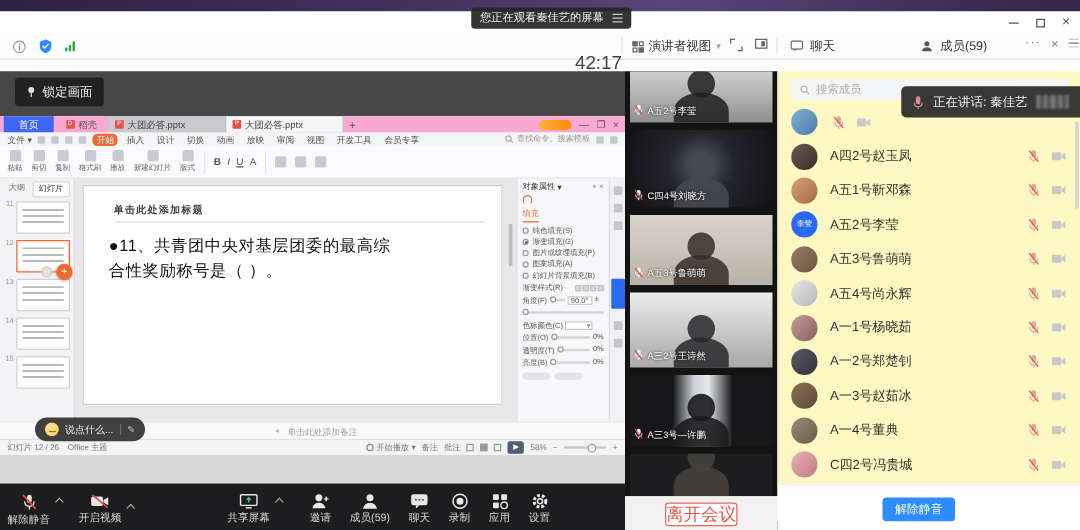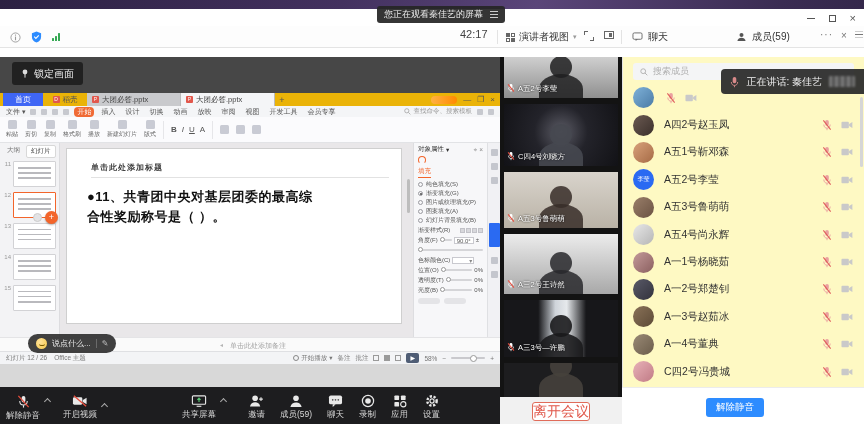--- a/index.html
+++ b/index.html
@@ -15,37 +15,37 @@
 .burger::before,.burger::after{content:"";position:absolute;left:0}
 .burger::before{top:-3px}.burger::after{top:3px}
 #win-controls{position:absolute;right:8px;top:2px;display:flex;gap:14px;color:#555;font-size:10px;align-items:center;height:14px}
 #win-controls .min{width:8px;height:1px;background:#555}
 #win-controls .max{width:7px;height:7px;border:1px solid #555}
 #win-controls .cls{font-size:11px;line-height:10px}
 
 #header-bar{position:absolute;left:0;top:17px;width:864px;height:22px;background:#fdfdfd;border-bottom:1px solid #e4e4e4}
 #header-bar .vdiv{position:absolute;top:4px;width:1px;height:14px;background:#e3e3e3}
 #hdr-left{position:absolute;left:10px;top:0;height:22px;display:flex;align-items:center;gap:10px}
-#timer{position:absolute;left:460px;top:2px;font-size:11px;color:#444}
+#timer{position:absolute;left:460px;top:16px;font-size:15px;color:#444}
 #view-mode{position:absolute;left:506px;top:4px;display:flex;align-items:center;gap:4px;font-size:10px;color:#333}
 #fullscreen-btn{position:absolute;left:584px;top:5px}
 #layout-btn{position:absolute;left:604px;top:5px}
 .panel-tab{position:absolute;top:3px;display:flex;align-items:center;gap:5px;font-size:10px;color:#333;height:16px}
 #tab-chat{left:632px}#tab-members{left:736px}
 #more-btn{position:absolute;left:820px;top:3px;font-size:10px;color:#777;letter-spacing:1px}
 #close-panel-btn{position:absolute;left:841px;top:4px;font-size:10px;color:#777}
 #hamburger-btn{position:absolute;left:855px;top:8px}
 
 #share-area{position:absolute;left:0;top:48px;width:500px;height:330px;background:#474747;overflow:hidden}
 #lock-btn{position:absolute;left:12px;top:5px;height:23px;padding:0 9px;background:rgba(28,28,28,.88);
 border-radius:3px;color:#eee;font-size:10px;display:flex;align-items:center;gap:5px}
 #desktop{position:absolute;left:0;top:36px;width:500px;height:294px;background:#d8d8d8}
 
 #wps{position:absolute;left:0;top:0;width:500px;height:271px;display:flex;flex-direction:column;background:#eef0f2}
-.wps-tabbar{height:13px;background:#eab308;display:flex;align-items:stretch;font-size:7.5px;color:#444}
+.wps-tabbar{height:13px;background:#f9a8d4;display:flex;align-items:stretch;font-size:7.5px;color:#444}
 .tab-home{width:40px;background:#3f66f5;color:#fff;display:flex;align-items:center;justify-content:center;margin-left:3px;font-size:8px}
 .tab-docer{width:44px;display:flex;align-items:center;justify-content:center;gap:3px;color:#555}
 .docer-d{width:7px;height:7px;background:#e2574c;border-radius:1px;color:#fff;font-size:5px;line-height:7px;text-align:center}
 .tab-doc{width:94px;display:flex;align-items:center;gap:3px;padding:0 5px;background:#c9cacd;border-right:1px solid #bbb;white-space:nowrap;overflow:hidden}
 .tab-doc.active{background:#f4f5f7}
 .pfile{width:7px;height:7px;background:#e2574c;border-radius:1px;color:#fff;font-size:5px;line-height:7px;text-align:center;flex:none}
 .tab-add{width:14px;display:flex;align-items:center;justify-content:center;color:#555;font-size:9px}
 .tabbar-right{margin-left:auto;display:flex;align-items:center;gap:6px;padding-right:5px}
 .vip-pill{width:26px;height:8px;border-radius:4px;background:linear-gradient(90deg,#ffb143,#ff8a00)}
 .wbtn{font-size:8px;color:#555;line-height:8px}
@@ -72,21 +72,21 @@
 .thumb.sel .tbox{border:1.5px solid #f3652b}
 .tbox::before{content:"";position:absolute;left:4px;right:4px;top:5px;height:12px;
 background:repeating-linear-gradient(#b9b9bd 0 1.5px,transparent 1.5px 5px)}
 .add-fab{position:absolute;right:-3px;bottom:-7px;width:13px;height:13px;border-radius:50%;background:#f3652b;
 color:#fff;font-size:9px;line-height:12px;text-align:center;box-shadow:0 1px 2px rgba(0,0,0,.3);z-index:5}
 .gray-fab{position:absolute;right:13px;bottom:-5px;width:9px;height:9px;border-radius:50%;background:#e3e3e5;border:1px solid #ccc;z-index:5}
 .slide-canvas{flex:1;background:#e9e7e9;position:relative;min-width:0}
 .slide{position:absolute;left:6px;top:5px;right:11px;bottom:13px;background:#fff;border:1px solid #cfcfcf}
 .slide-title{margin:13px 0 0 24px;font-size:8px;font-weight:bold;color:#3f3f3f;letter-spacing:1px}
 .slide-div{border-top:1px solid #e2e2e2;margin:4px 12px 0 24px}
-.slide-body{margin:9px 14px 0 20px;font-size:13px;font-weight:bold;color:#111;line-height:1.55;letter-spacing:.5px}
+.slide-body{margin:9px 14px 0 20px;font-size:13px;font-weight:normal;color:#111;line-height:1.55;letter-spacing:.5px}
 .slide-body span{display:block}
 .v-scroll{position:absolute;right:3px;top:36px;width:3px;height:34px;background:#bdbdbd;border-radius:2px}
 
 .props-panel{width:74px;background:#f7f7f9;border-left:1px solid #dddde0;font-size:6px;color:#555;padding:2px 4px;position:relative;overflow:hidden}
 .pp-head{display:flex;align-items:center;font-size:6.5px;color:#333;gap:2px}
 .pp-head .x{margin-left:auto;color:#888}
 .pp-loop{width:8px;height:8px;border:1.5px solid #f3652b;border-radius:50%;border-bottom-color:transparent;margin:2px 0}
 .pp-fill{color:#f3652b;border-bottom:1.5px solid #f3652b;display:inline-block;padding-bottom:1px;margin:1px 0 2px;font-size:6.5px}
 .pp-opt{display:flex;align-items:center;gap:3px;height:9px;white-space:nowrap}
 .radio{width:5px;height:5px;border:1px solid #9a9aa0;border-radius:50%;flex:none;position:relative}

